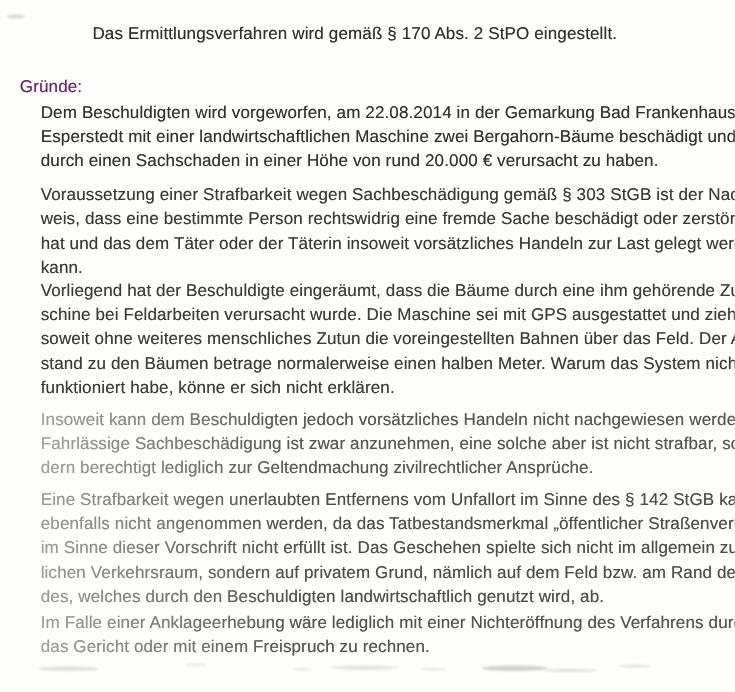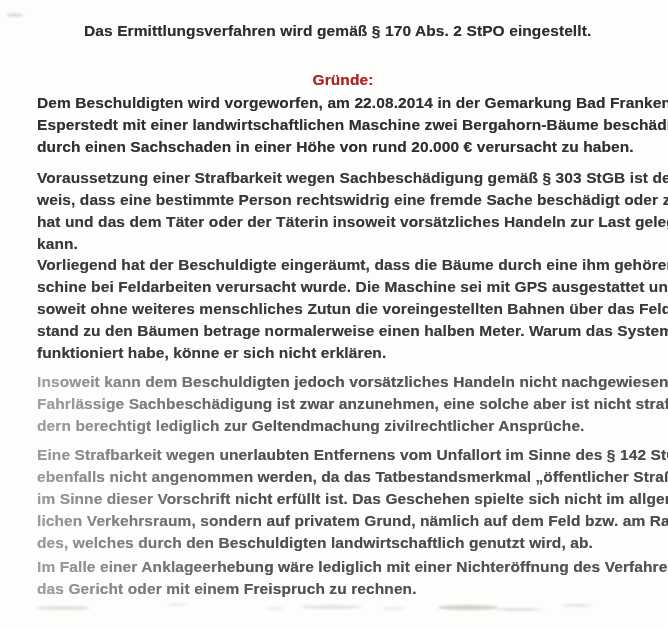--- a/index.html
+++ b/index.html
@@ -16,35 +16,33 @@
     font-family: "Liberation Sans", "DejaVu Sans", sans-serif;
     color: #333;
   }
   .textline, .para {
     position: absolute;
     font-size: 15.5px;
     line-height: 22px;
     white-space: pre;
     letter-spacing: 0.1px;
     text-shadow: 0 0 0.6px rgba(60,60,60,0.55);
-    font-weight: bold;
   }
   .opening {
     top: 20px;
     left: 84px;
     color: #2e2e2e;
   }
   .heading {
     top: 69px;
     left: 0;
     width: 100%;
-    text-align: center;
     padding-left: 18px;
     box-sizing: border-box;
-    color: #b91c1c;
+    color: #701a75;
   }
   .para { left: 37px; width: 618px; }
   .p1 { top: 92px;  color: #2f2f2f; }
   .p2 { top: 167px; color: #383838; }
   .p3 { top: 254px; color: #3a3a3a; }
   .p4 { top: 371px; color: #555555; }
   .p5 { top: 444px; color: #4c4c4c; }
   .p6 { top: 556px; color: #525252; }
   
   .fade-left::after {

